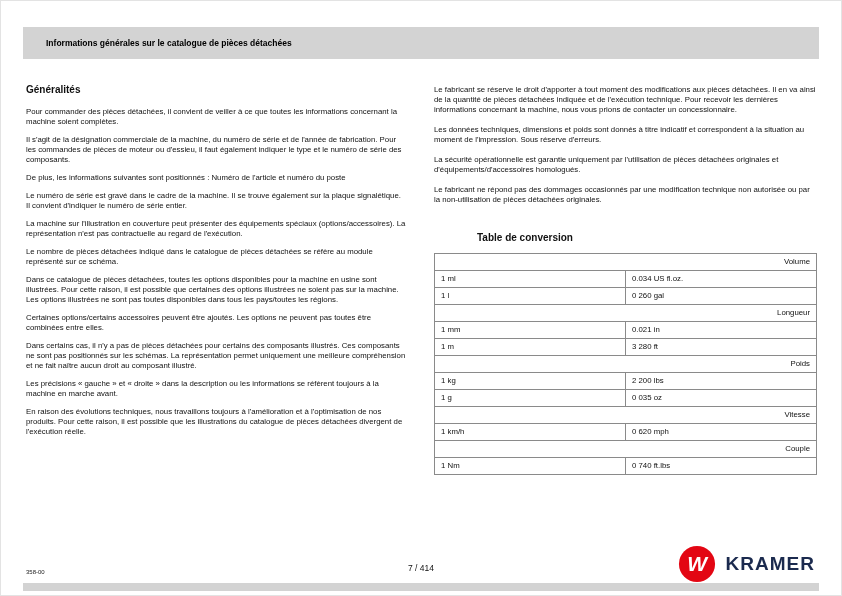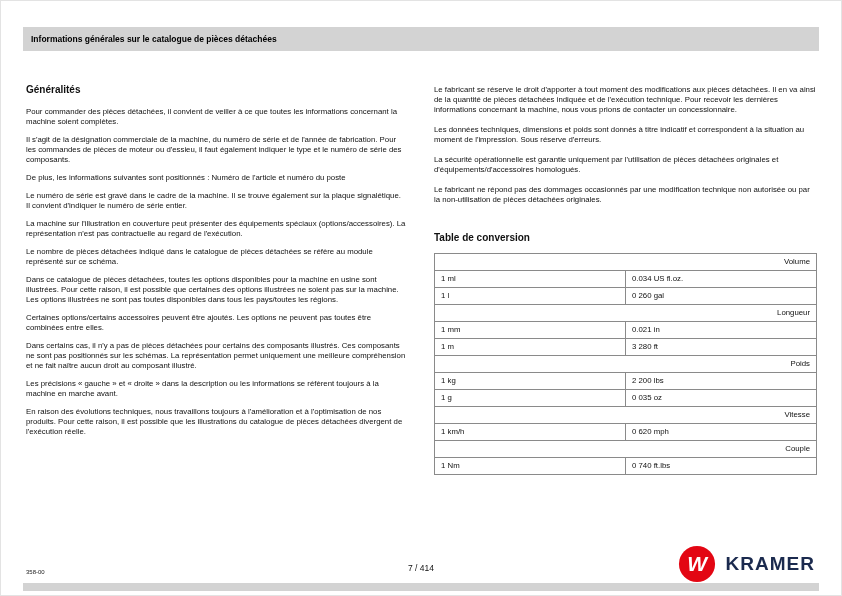--- a/index.html
+++ b/index.html
@@ -10,45 +10,45 @@
     background: #ffffff;
     border: 1px solid #e3e3e3;
     box-sizing: border-box;
     font-family: "Liberation Sans", "DejaVu Sans", sans-serif;
     color: #111111;
     overflow: hidden;
   }
   .header-bar {
     position: absolute;
     top: 26px; left: 22px; right: 22px;
-    height: 24px;
+    height: 32px;
     background: #d3d3d3;
     display: flex;
     align-items: center;
-    padding-left: 8px;
+    padding-left: 23px;
     box-sizing: border-box;
   }
   .header-bar span {
     font-size: 8.5px;
     font-weight: bold;
     color: #000000;
   }
   .content {
     position: absolute;
     top: 84px; left: 25px; right: 24px;
     display: flex;
     gap: 28px;
   }
   .col { font-size: 7.8px; line-height: 10px; }
   .col.left  { flex: 0 0 380px; }
   .col.right { flex: 1; min-width: 0; }
   .col p { margin: 0 0 8px 0; }
   .col.right p { margin: 0 0 10px 0; }
   .h { font-weight: bold; font-size: 10px; margin: 0 0 12px 0; }
-  .table-title { margin-top: 28px; margin-bottom: 10px; }
+  .table-title { margin-top: 28px; margin-bottom: 10px; margin-left: 43px; }
   table.conv {
     width: 100%;
     border-collapse: collapse;
     table-layout: fixed;
   }
   table.conv td {
     border: 1px solid #8a8a8a;
     font-size: 7.8px;
     line-height: 10px;
     padding: 3px 6px;

